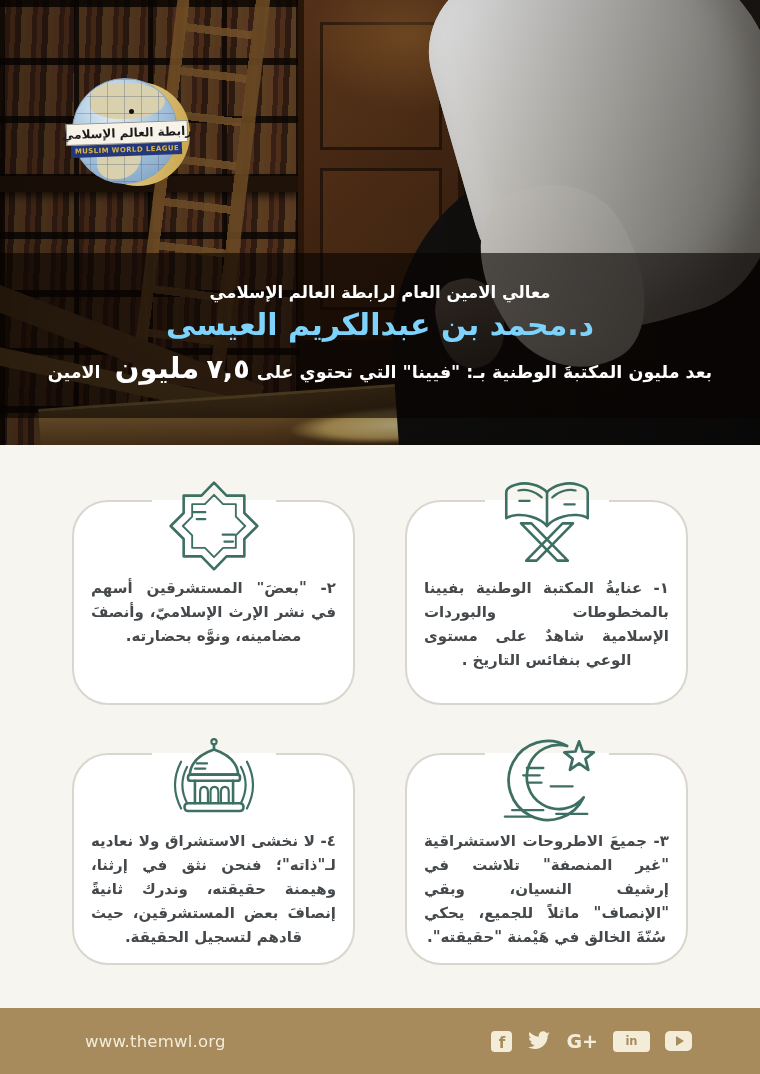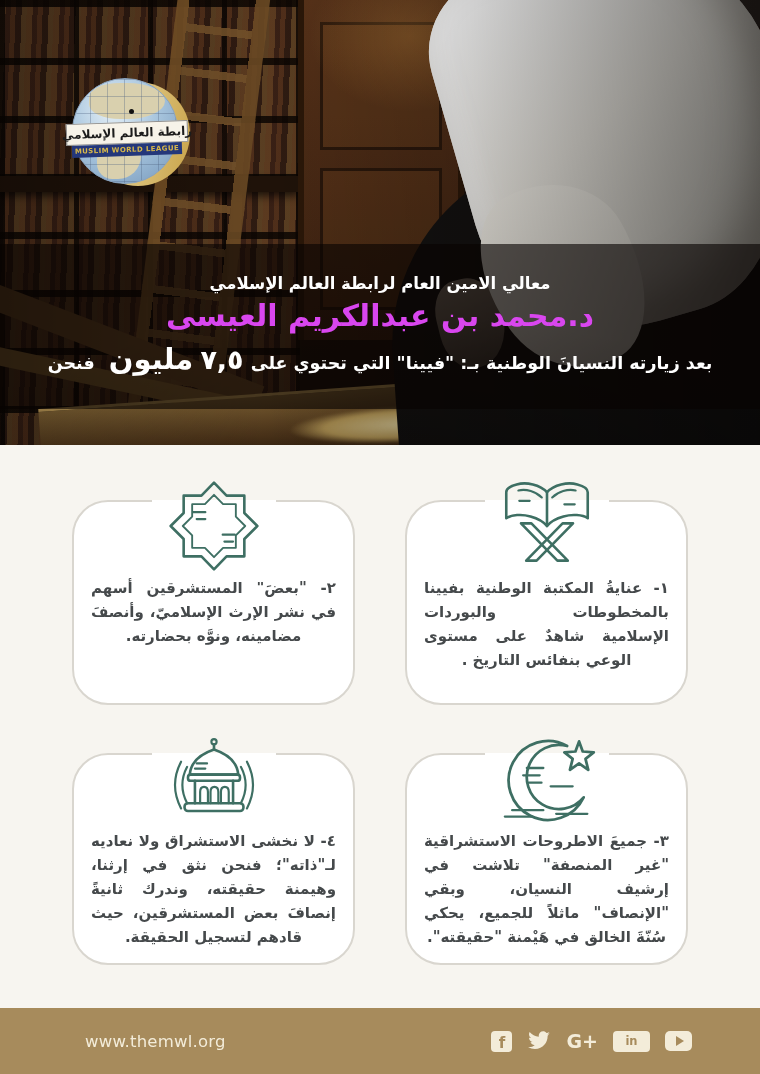--- a/index.html
+++ b/index.html
@@ -63,24 +63,24 @@
       repeating-linear-gradient(to bottom, rgba(80,100,130,.35) 0 1px, transparent 1px 17px); }
   .mecca-dot { position:absolute; left:56px; top:30px; width:5px; height:5px; background:#111; border-radius:50%; }
   .logo-banner { position:absolute; left:-6px; top:44px; width:122px; height:22px; background:#f7f3e9; border:1px solid #8a8a8a;
     display:flex; align-items:center; justify-content:center; transform:rotate(-2deg);
     font-size:12px; font-weight:700; color:#1c1c1c; white-space:nowrap; }
   .logo-banner-en { position:absolute; left:0; top:66px; width:110px; height:12px; background:#24377a; color:#d8b84a;
     display:flex; align-items:center; justify-content:center; transform:rotate(-2deg);
     font-size:7px; font-weight:700; letter-spacing:.4px; white-space:nowrap; }
 
   
-  .band { position:absolute; top:244px; left:0; width:760px; height:165px; background:rgba(8,4,2,.62);
+  .band { position:absolute; top:253px; left:0; width:760px; height:165px; background:rgba(8,4,2,.62);
     display:flex; flex-direction:column; align-items:center; justify-content:center; text-align:center; color:#fff; direction:rtl; }
   .pretitle { font-size:16.5px; font-weight:700; }
-  .sg-name { font-size:30px; font-weight:800; color:#d946ef; margin:5px 0 7px; }
+  .sg-name { font-size:30px; font-weight:800; color:#7dd3fc; margin:5px 0 7px; }
   .visit-line { font-size:17.5px; font-weight:700; line-height:1.35; }
   .big-num { font-size:27px; font-weight:800; margin:0 1px; }
   .big-word { font-size:29px; font-weight:800; margin-left:8px; }
   .visit-line2 { font-size:17.5px; font-weight:700; margin-top:3px; }
 
   
   .cards-section { position:absolute; top:445px; left:0; width:760px; height:563px; background:#f7f5f0; }
   .cards-grid { position:absolute; top:55px; right:72px; width:616px; display:grid;
     grid-template-columns:283px 283px; column-gap:50px; row-gap:48px; direction:rtl; }
   .card { position:relative; background:#ffffff; border:2px solid #d9d6cf; border-radius:36px; height:205px; padding:74px 17px 14px; }
@@ -140,24 +140,24 @@
         <div class="mecca-dot"></div>
       </div>
       <div class="logo-banner">رابطة العالم الإسلامي</div>
       <div class="logo-banner-en">MUSLIM WORLD LEAGUE</div>
     </div>
 
     <div class="band">
       <div class="pretitle">معالي الامين العام لرابطة العالم الإسلامي</div>
       <div class="sg-name">د.محمد بن عبدالكريم العيسى</div>
       <div class="visit-line">
-        <span>بعد زيارته النسيانَ الوطنية بـ: "فيينا" التي تحتوي على</span>
+        <span>بعد مليون المكتبةَ الوطنية بـ: "فيينا" التي تحتوي على</span>
         <span class="big-num">٧,٥</span>
         <span class="big-word">مليون</span>
-        <span>فنحن</span>
+        <span>الامين</span>
       </div>
     </div>
   </div>
 
   <div class="cards-section">
     <div class="cards-grid">
 
       <div class="card">
         <div class="icon-wrap">
           <svg width="104" height="96" viewBox="0 0 120 110" fill="none" stroke="#3e6f63" stroke-width="3" stroke-linecap="round" stroke-linejoin="round">

